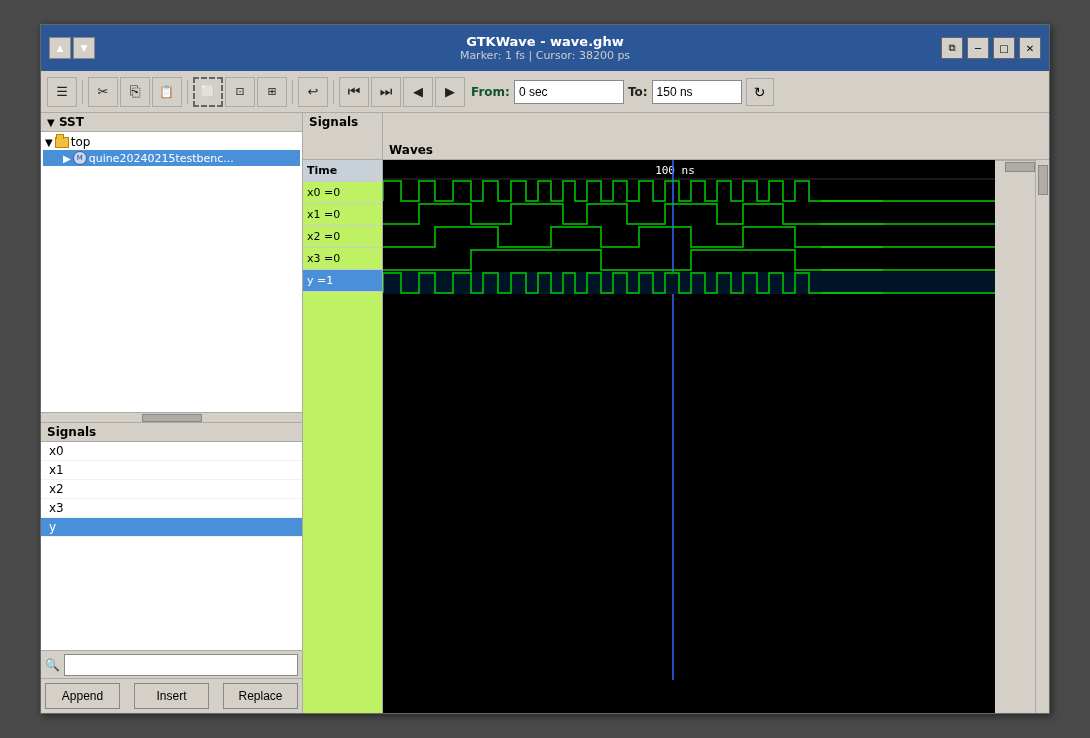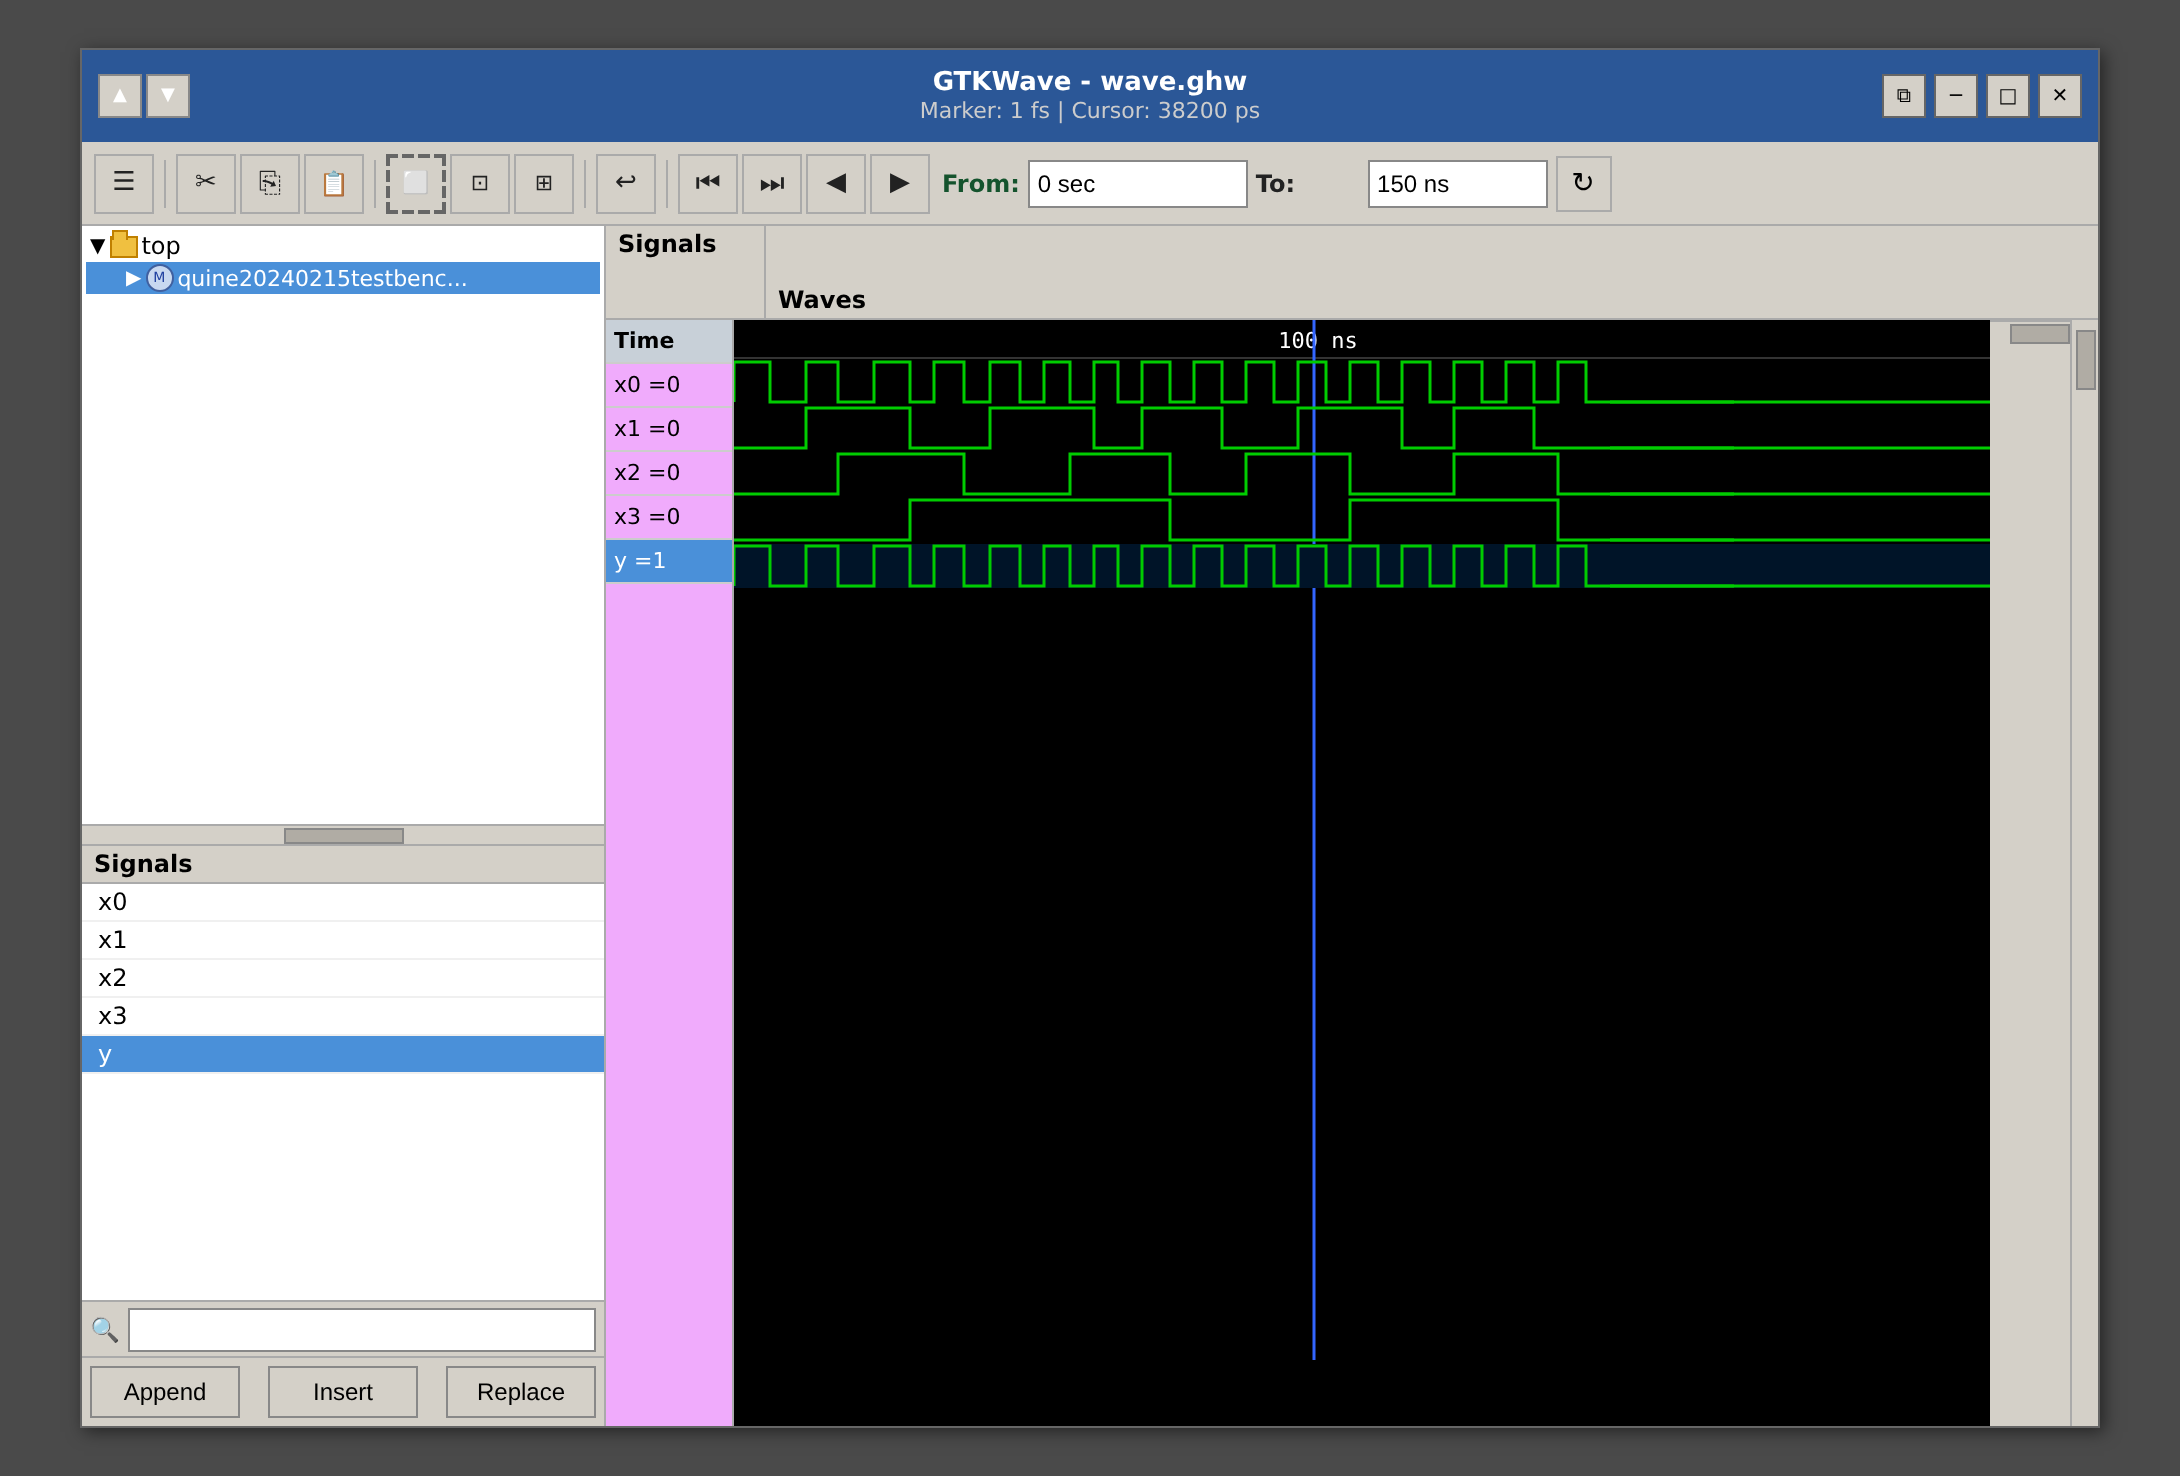--- a/index.html
+++ b/index.html
@@ -132,21 +132,20 @@
       font-weight: bold;
       color: #222;
     }
     .to-input {
       height: 24px;
       border: 1px solid #888;
       background: white;
       padding: 0 4px;
       font-size: 12px;
       width: 90px;
-      margin-left: 32px;
     }
     .reload-btn {
       width: 28px;
       height: 28px;
       background: #d4d0c8;
       border: 1px solid #aaa;
       display: flex;
       align-items: center;
       justify-content: center;
       cursor: pointer;
@@ -330,22 +329,22 @@
     }
     .waves-col-header {
       flex: 1;
       font-weight: bold;
       font-size: 12px;
       padding: 2px 6px;
       margin-top: 28px;
     }
     
     .wave-signals-col {
-      width: 64px;
-      background: #f0abfc;
+      width: 80px;
+      background: #bef264;
       border-right: 1px solid #aaa;
       display: flex;
       flex-direction: column;
       flex-shrink: 0;
     }
     .wave-signal-row {
       height: 22px;
       display: flex;
       align-items: center;
       padding: 0 4px;
@@ -457,20 +456,23 @@
       <input class="to-input" type="text" value="150 ns" style="">
       <div class="reload-btn">↻</div>
     </div>
   </div>
 
   <div class="main-area">
 
     <div class="left-panel">
 
       <div class="sst-section">
+        <div class="sst-header">
+          <span style="font-size:10px;">▼</span> <span>SST</span>
+        </div>
         <div class="sst-tree">
           <div class="tree-item">
             <span class="tree-expand">▼</span>
             <span class="folder-icon"></span>
             <span>top</span>
           </div>
           <div class="tree-item selected" style="padding-left: 20px;">
             <span class="tree-expand">▶</span>
             <span class="module-icon" style="width:14px;height:14px;background:#c8d8f0;border:1px solid #4060a0;border-radius:50%;display:inline-flex;align-items:center;justify-content:center;font-size:7px;margin-right:2px;color:#2040a0;">M</span>
             <span style="font-size:11px;">quine20240215testbenc...</span>

